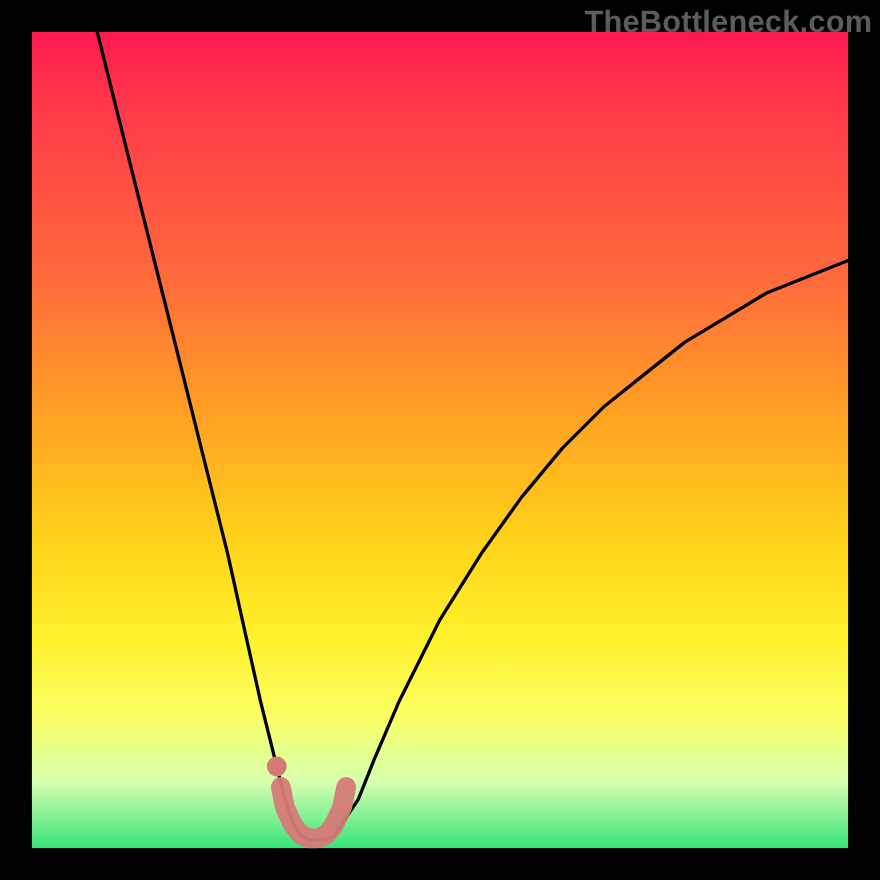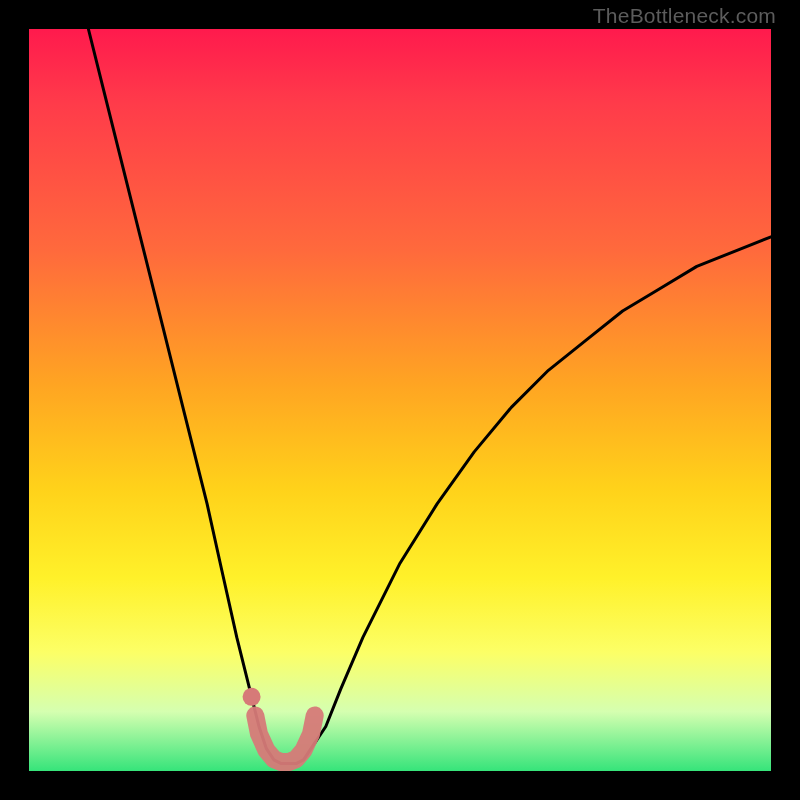--- a/index.html
+++ b/index.html
@@ -35,24 +35,24 @@
       #ffd21a 62%,
       #fff12a 74%,
       #fcff66 84%,
       #d5ffb0 92%,
       #36e47a 100%
     );
   }
   .watermark {
     position: absolute;
     top: 4px;
-    right: 24px;
+    right: 7px;
     color: #5c5c5c;
-    font-size: 21px;
-    font-weight: 400;
+    font-size: 28px;
+    font-weight: 700;
     letter-spacing: 0.2px;
     user-select: none;
   }
   svg.curve {
     position: absolute;
     left: 0;
     top: 0;
     width: 742px;
     height: 742px;
     overflow: visible;

